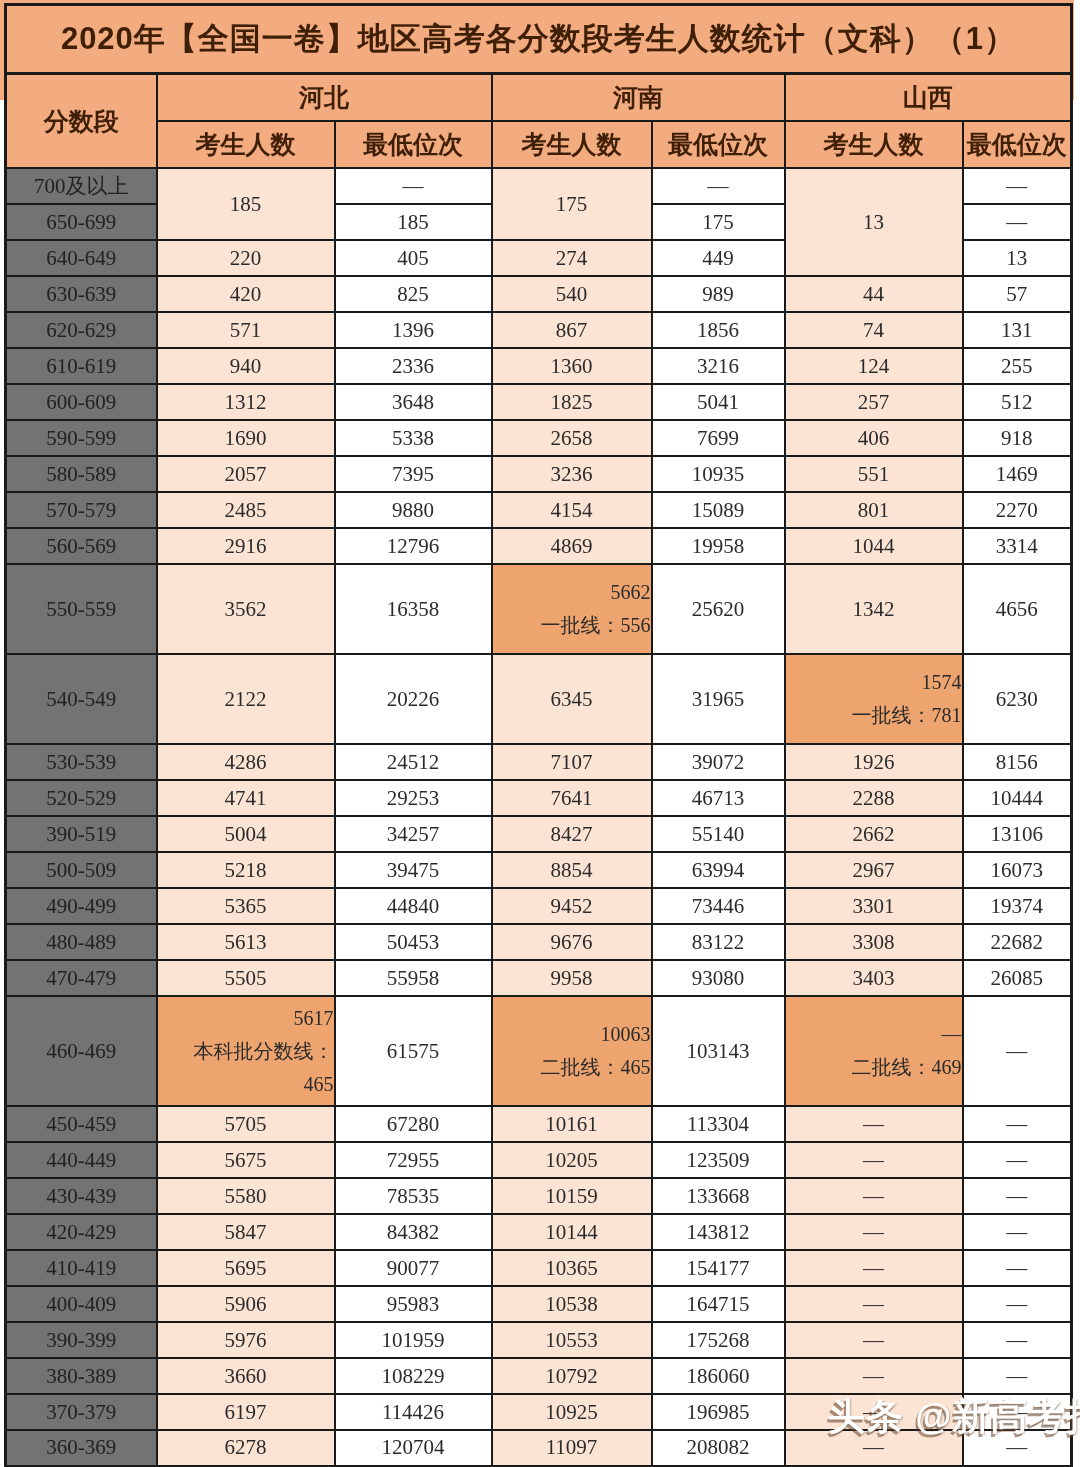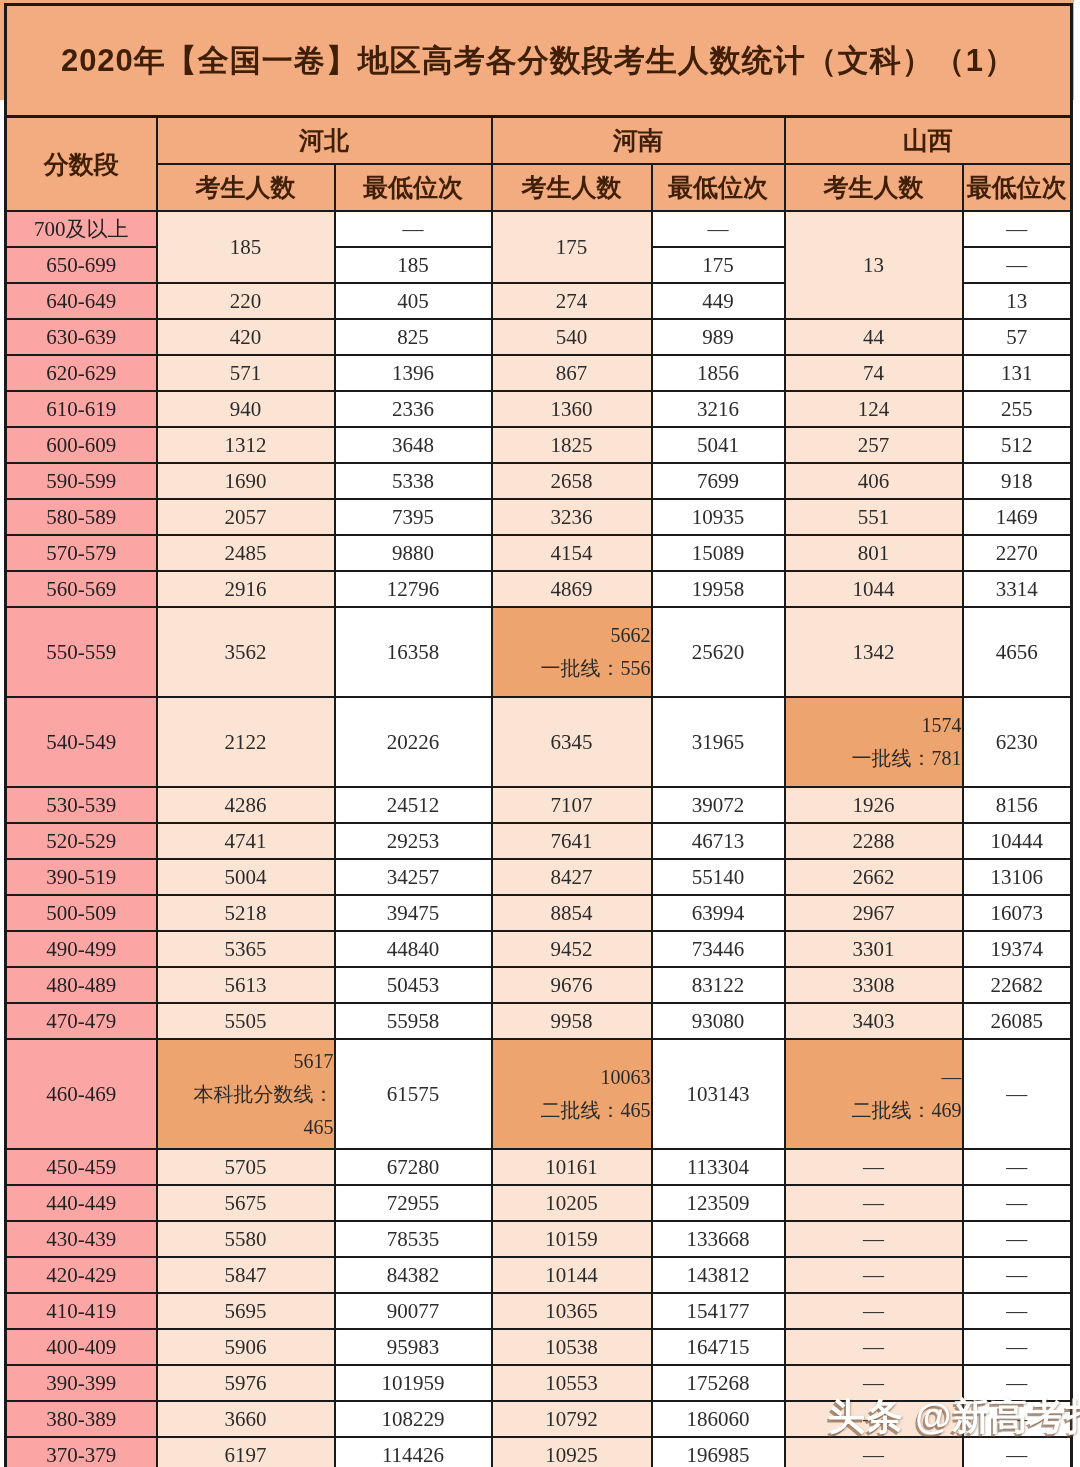--- a/index.html
+++ b/index.html
@@ -13,21 +13,21 @@
   .bleed {
     position: absolute; top: 0; left: 0;
     width: 1074px; height: 100px;
     background: #f3ab80;
   }
   .sheet {
     position: absolute; top: 3px; left: 4px; width: 1069px;
   }
   .title-bar {
     box-sizing: border-box;
-    height: 115px;
+    height: 72px;
     border: 3px solid #1a1a1a;
     background: #f3ab80;
     display: flex; align-items: center; justify-content: center;
     font-size: 31px; font-weight: bold;
     color: #3f1f06;
     letter-spacing: 1px;
   }
   table.score-table {
     width: 100%;
     table-layout: fixed;
@@ -52,21 +52,21 @@
     font-family: "Liberation Sans", sans-serif;
   }
   .score-table tbody tr { height: 36px; }
   .score-table tbody tr.t1 { height: 90px; }
   .score-table tbody tr.t2 { height: 110px; }
   .score-table tbody td {
     font-family: "Liberation Serif", "DejaVu Serif", serif;
     font-size: 21px;
     color: #2b2b2b;
   }
-  .score-table td.band { background: #fca5a5; color: #222222; font-family: Liberation Serif, serif; }
+  .score-table td.band { background: #737373; color: #222222; font-family: Liberation Serif, serif; }
   .score-table td.n { background: #fce4d4; }
   .score-table td.r { background: #ffffff; }
   .score-table td.hl { background: #eda46f; }
   .score-table td .ln { line-height: 33px; font-size: 20px; text-align: right; }
   .watermark {
     position: absolute;
     left: 828px; top: 1392px;
     font-size: 37px; font-weight: bold;
     color: #ffffff;
     letter-spacing: 1px;

